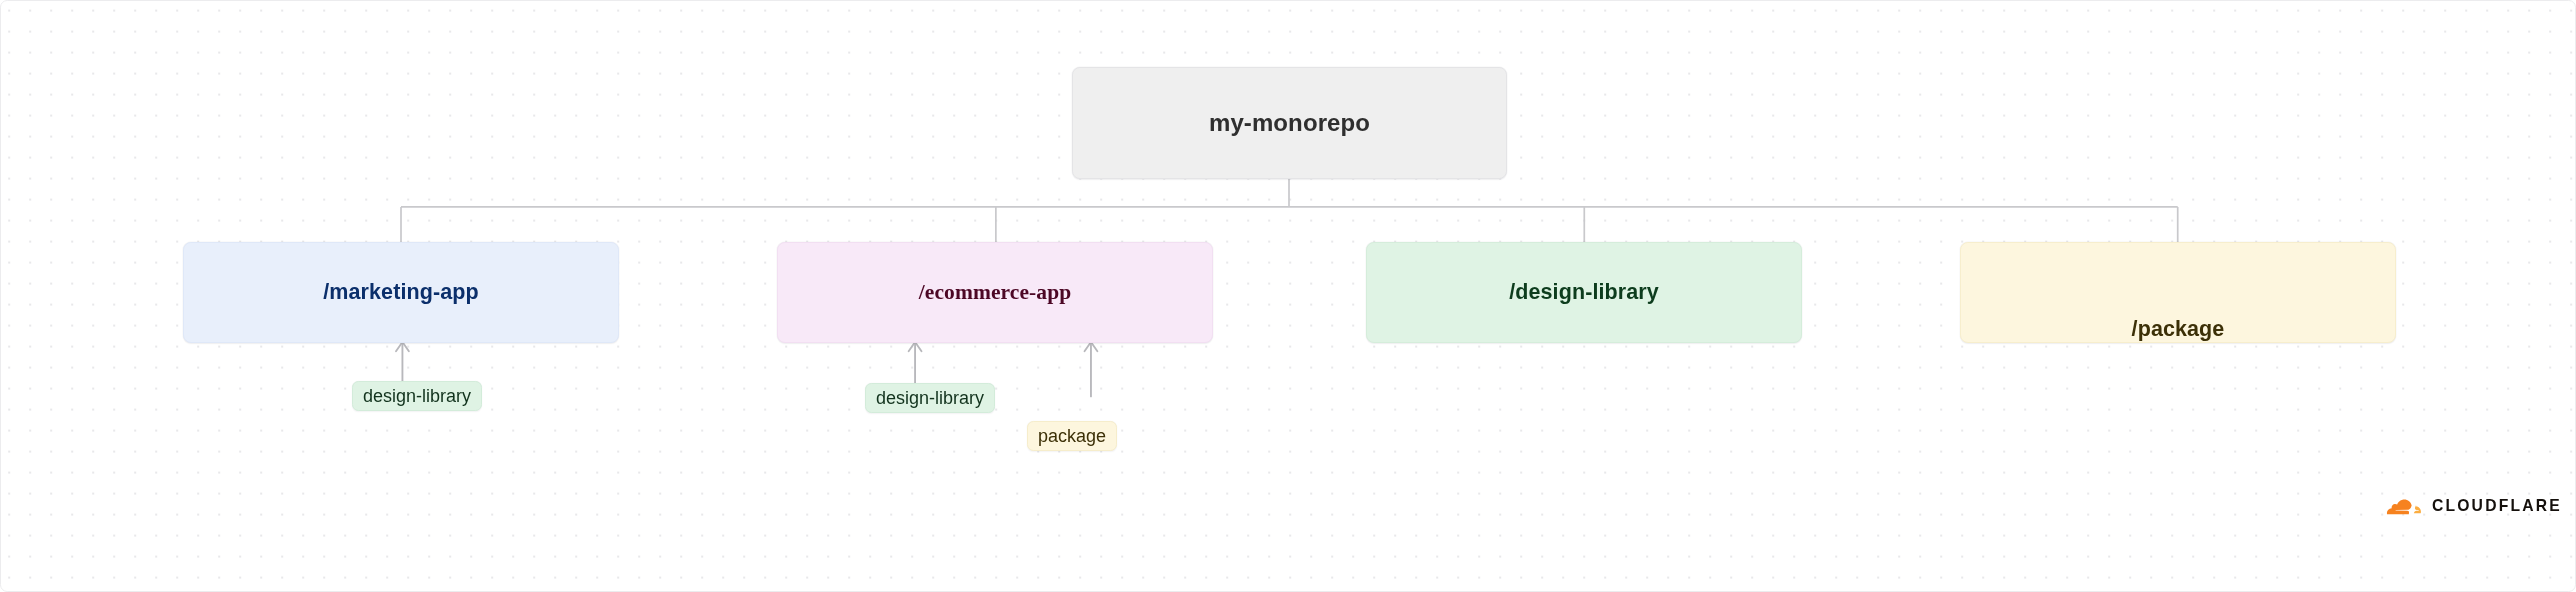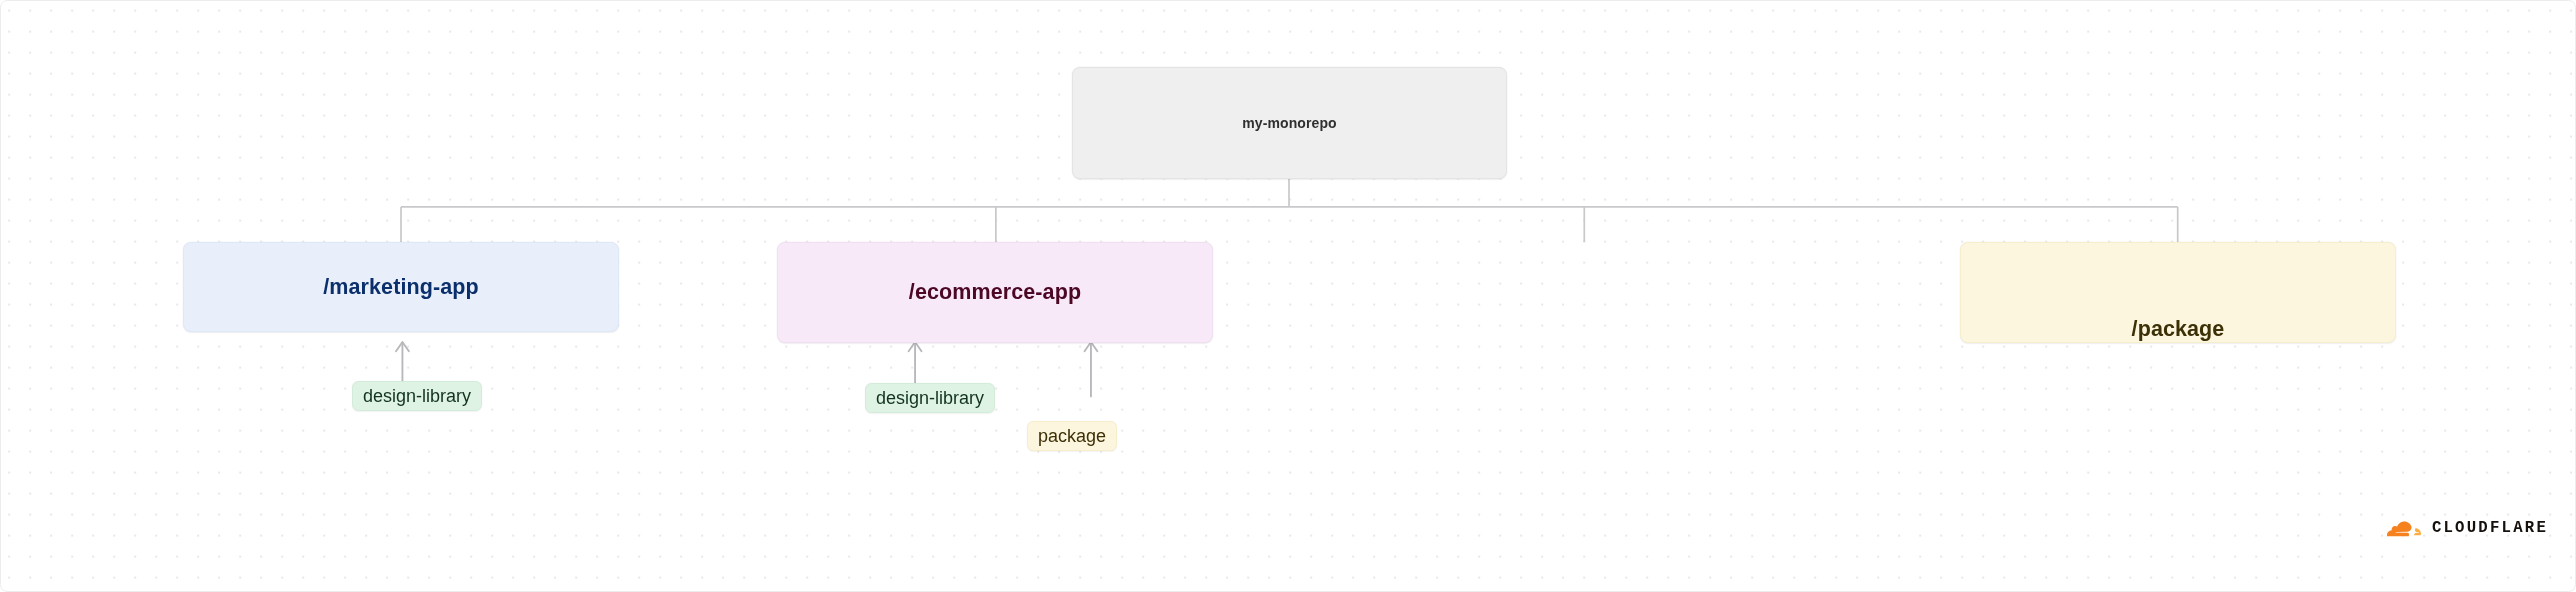--- a/index.html
+++ b/index.html
@@ -46,33 +46,33 @@
   .node-label {
     font-weight: bold;
     letter-spacing: 0.1px;
     white-space: nowrap;
   }
 
   .node.root {
     background: #efefef;
     border: 0.7px solid #e4e4e6;
   }
-  .node.root .node-label { color: #2f2f2f; font-size: 14px; text-align: center; }
+  .node.root .node-label { color: #2f2f2f; font-size: 24px; text-align: center; }
 
   .node.marketing {
     background: #e8effb;
     border: 0.7px solid #dfe8f8;
   }
   .node.marketing .node-label { color: #0b2f6b; font-size: 21.5px; }
 
   .node.ecommerce {
     background: #f8e9f8;
     border: 0.7px solid #f2dff2;
   }
-  .node.ecommerce .node-label { color: #4c0725; font-size: 21.5px; }
+  .node.ecommerce .node-label { color: #4c0725; font-size: 21.5px; font-family: Liberation Serif, serif; }
 
   .node.designlib {
     background: #dff3e4;
     border: 0.7px solid #d5eddb;
   }
   .node.designlib .node-label { color: #0d3c1d; font-size: 21.5px; }
 
   .node.package {
     background: #fdf6de;
     border: 0.7px solid #f7eecd;
@@ -144,46 +144,49 @@
         <path d="M1523,553 L1523,478"></path>
         <path d="M1514,490 L1523,477 L1532,490"></path>
       </g>
     </g>
   </svg>
 
   <div class="node root" style="left:1071px; top:66px; width:435px; height:112px;">
     <span class="node-label">my-monorepo</span>
   </div>
 
-  <div class="node marketing" style="left:182px; top:241px; width:436px; height:90px;">
+  <div class="node marketing" style="left:182px; top:241px; width:436px; height:101px;">
     <span class="node-label">/marketing-app</span>
   </div>
 
   <div class="node ecommerce" style="left:776px; top:241px; width:436px; height:101px;">
     <span class="node-label">/ecommerce-app</span>
   </div>
 
+  <div class="node designlib" style="left:1365px; top:241px; width:436px; height:101px;">
+    <span class="node-label">/design-library</span>
+  </div>
 
   <div class="node package" style="left:1959px; top:241px; width:436px; height:101px;align-items:flex-end;">
     <span class="node-label">/package</span>
   </div>
 
   <div class="tag green" style="left:303px; top:380px;">
     <span class="tag-label">design-library</span>
   </div>
 
   <div class="tag green" style="left:816px; top:382px;">
     <span class="tag-label">design-library</span>
   </div>
 
   <div class="tag yellow" style="left:1026px; top:382px;margin-top:38px;">
     <span class="tag-label">package</span>
   </div>
 
-  <div id="cf-logo" style="left:2369px; top:514px;font-family:Liberation Mono, monospace;">
+  <div id="cf-logo" style="left:2369px; top:492px;">
     <svg width="54" height="26" viewBox="0 0 109 46" xmlns="http://www.w3.org/2000/svg">
       <path fill="#fbad41" d="M93.6 22.2c-.4 0-.8 0-1.2.1-.2 0-.4.2-.5.5l-.9 3.2c-.4 1.4-.2 2.7.4 3.6.6.9 1.6 1.4 2.9 1.5l3.7.2c.1 0 .2.1.3.2.1.1.1.2 0 .4-.1.3-.3.5-.6.6l-3.8.2c-2.1.1-4.3 1.8-5.1 3.8l-.3.7c-.1.2 0 .3.2.3h13.2c.2 0 .4-.1.5-.4.2-.8.4-1.7.4-2.6 0-6-4.9-10.9-10.9-10.9"></path>
       <path fill="#f6821f" d="M78.6 37.2c.4-1.3.2-2.5-.4-3.4-.6-.8-1.6-1.3-2.8-1.4l-23.4-.3c-.2 0-.3-.1-.3-.2-.1-.1-.1-.2 0-.4.1-.3.3-.5.6-.5l23.6-.3c2.8-.1 5.9-2.4 6.9-5.1l1.3-3.4c.1-.1.1-.3 0-.4-1.5-6.8-7.6-11.9-14.8-11.9-6.7 0-12.4 4.3-14.4 10.3-1.3-1-3-1.5-4.9-1.3-3.3.3-5.9 3-6.3 6.3-.1.9 0 1.7.2 2.5-5.4.2-9.7 4.6-9.7 10 0 .5 0 1 .1 1.5 0 .2.2.4.4.4h43.2c.3 0 .5-.2.6-.4z"></path>
     </svg>
     <span id="cf-wordmark">CLOUDFLARE</span>
   </div>
 
 </div>
 
 

